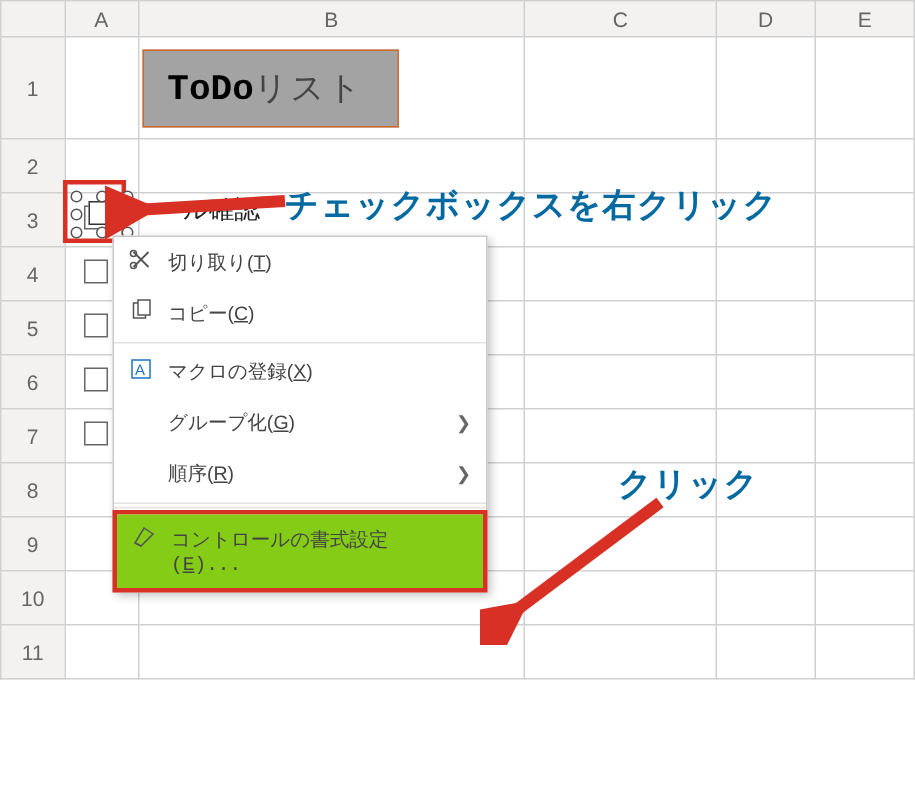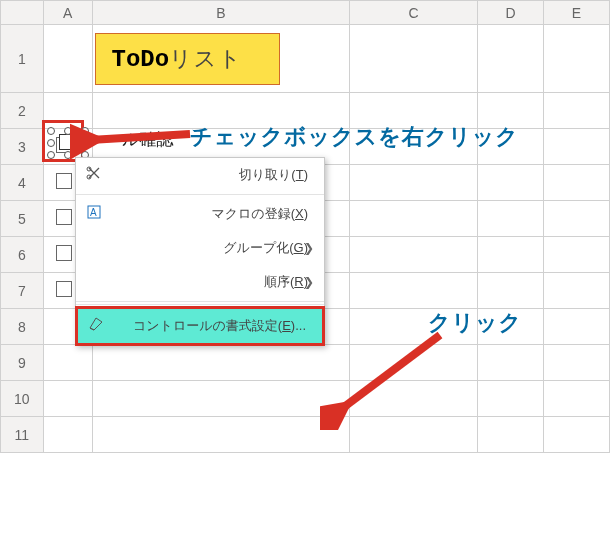--- a/index.html
+++ b/index.html
@@ -46,23 +46,23 @@
   .cB { width: 242px; }
   .cC { width: 120px; }
   .cD { width: 62px; }
   .cE { width: 62px; }
   .r1 td, .r1 th.row-head { height: 68px; }
   .rN td, .rN th.row-head { height: 36px; }
 
   .todo-title {
     display: inline-block;
     margin-left: -2px;
-    background: #fde047;
+    background: #a3a3a3;
     border: 1px solid #d06a2a;
-    padding: 10px 36px 10px 16px;
+    padding: 10px 22px 10px 16px;
     font-size: 22px;
     color: #333;
   }
   .todo-title .bold { font-family: "Courier New", monospace; font-weight: bold; color: #000; font-size: 24px; }
   .todo-title .rest { color: #444; letter-spacing: 2px; }
 
   .checkbox {
     display: inline-block;
     width: 16px; height: 16px;
     border: 1px solid #666;
@@ -109,44 +109,44 @@
   .ctx {
     position: absolute;
     left: 75px; top: 157px;
     width: 250px;
     background: #fff;
     border: 1px solid #c8c8c8;
     box-shadow: 2px 2px 6px rgba(0,0,0,0.25);
   }
   .ctx-item {
     position: relative;
-    padding: 8px 16px 8px 36px;
+    padding: 8px 28px 8px 36px;
     font-size: 13px;
     color: #444;
-    text-align: right;
   }
   .ctx-item .u { text-decoration: underline; }
   .ctx-sep { border-top: 1px solid #e3e3e3; margin: 2px 0; }
   .ctx-item .ico {
     position: absolute;
     left: 10px; top: 7px;
     width: 16px; height: 16px;
   }
   .ctx-item .chev {
     position: absolute;
     right: 10px; top: 10px;
     font-size: 12px;
     color: #666;
   }
   .ctx .highlight-wrap {
     border: 3px solid #d93025;
     margin: -1px;
   }
   .ctx .highlight-wrap .ctx-item {
-    background: #5eead4;
+    background: #84cc16;
+    font-family: Liberation Mono, monospace;
   }
 
   
   .annot {
     position: absolute;
     color: #0369a1;
     font-size: 22px;
     font-weight: bold;
     letter-spacing: 1px;
     white-space: nowrap;
@@ -291,20 +291,29 @@
 <div class="ctx">
   <div class="ctx-item">
     <span class="ico">
       <svg viewBox="0 0 16 16">
           <path d="M3 3 L13 13 M13 3 L3 13" stroke="#555" stroke-width="1.3" fill="none"></path>
           <circle cx="3" cy="12" r="2" fill="none" stroke="#555"></circle>
           <circle cx="3" cy="4" r="2" fill="none" stroke="#555"></circle>
         </svg>
     </span>
     <span><span>切り取り(</span><span class="u">T</span><span>)</span></span>
+  </div>
+  <div class="ctx-item">
+    <span class="ico">
+      <svg viewBox="0 0 16 16">
+          <rect x="3" y="3" width="8" height="10" fill="none" stroke="#555"></rect>
+          <rect x="6" y="1" width="8" height="10" fill="#fff" stroke="#555"></rect>
+        </svg>
+    </span>
+    <span><span>コピー(</span><span class="u">C</span><span>)</span></span>
   </div>
   <div class="ctx-sep"></div>
   <div class="ctx-item">
     <span class="ico">
       <svg viewBox="0 0 16 16">
           <rect x="2" y="2" width="12" height="12" fill="none" stroke="#1e73be"></rect>
           <text x="4" y="12" font-size="10" fill="#1e73be">A</text>
         </svg>
     </span>
     <span><span>マクロの登録(</span><span class="u">X</span><span>)</span></span>
@@ -326,21 +335,21 @@
             <path d="M2 12 L8 2 L14 6 L6 14 Z" fill="none" stroke="#555"></path>
             <path d="M2 12 L6 14" stroke="#555"></path>
           </svg>
       </span>
       <span><span>コントロールの書式設定(</span><span class="u">E</span><span>)...</span></span>
     </div>
   </div>
 </div>
 
 <div class="annot" style="left:190px; top:122px;">チェックボックスを右クリック</div>
-<div class="annot" style="left:428px; top:308px;">クリック</div>
+<div class="annot" style="left:412px; top:308px;">クリック</div>
 
 <svg class="arrow" style="left:70px; top:112px;" width="130" height="50">
   <defs>
       <marker id="ah1" markerWidth="12" markerHeight="12" refX="2" refY="6" orient="auto">
         <path d="M12 0 L0 6 L12 12 Z" fill="#d93025"></path>
       </marker>
     </defs>
   <line x1="120" y1="22" x2="20" y2="28" stroke="#d93025" stroke-width="8" marker-end="url(#ah1)"></line>
 </svg>
 

